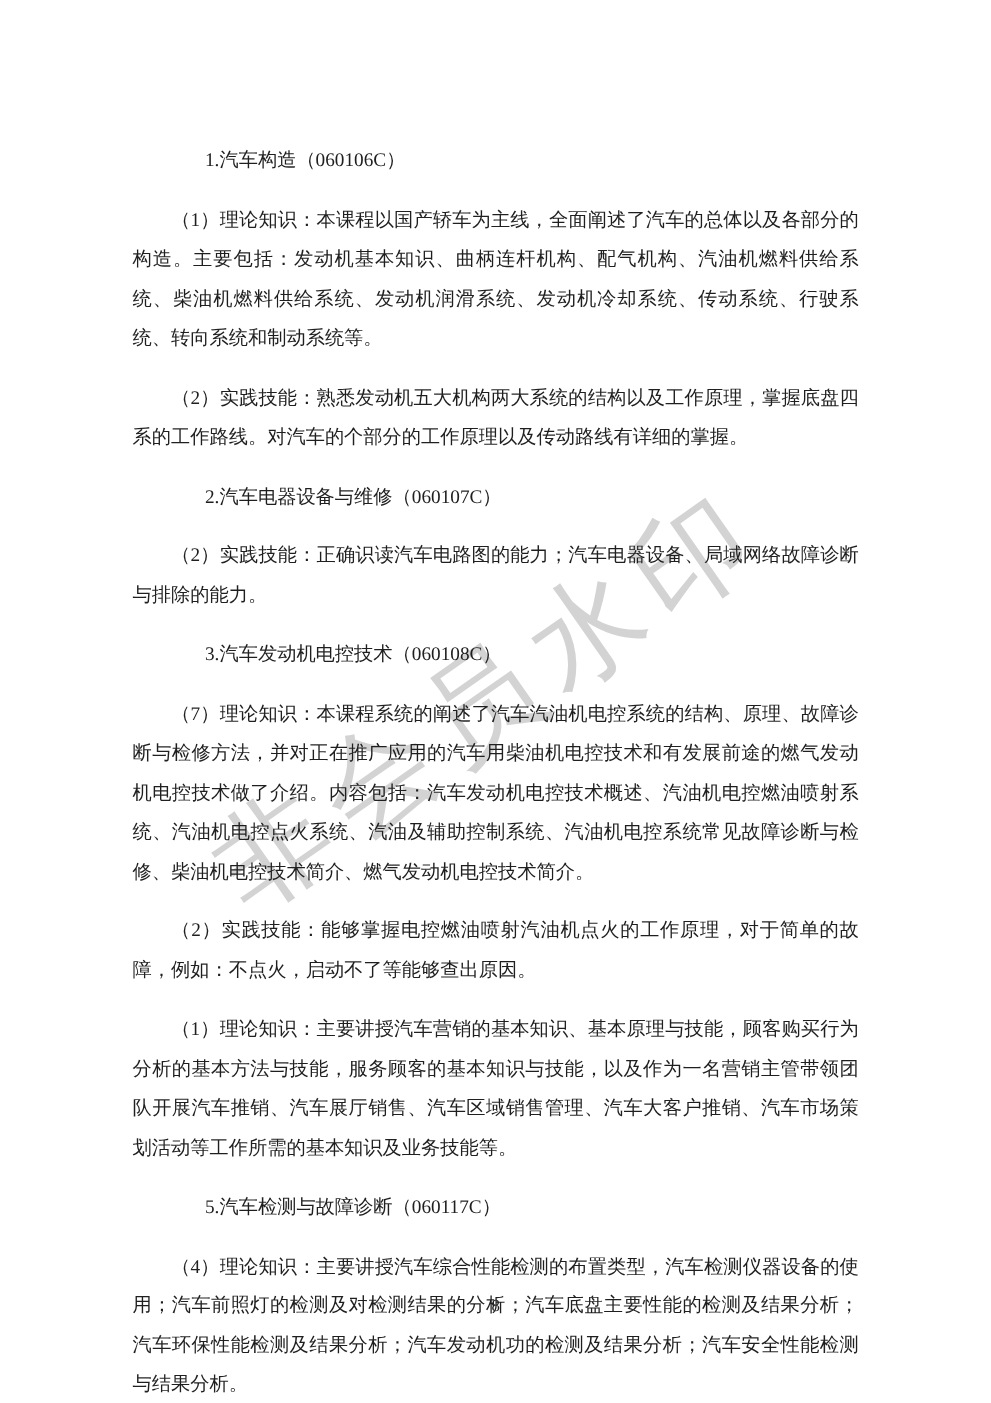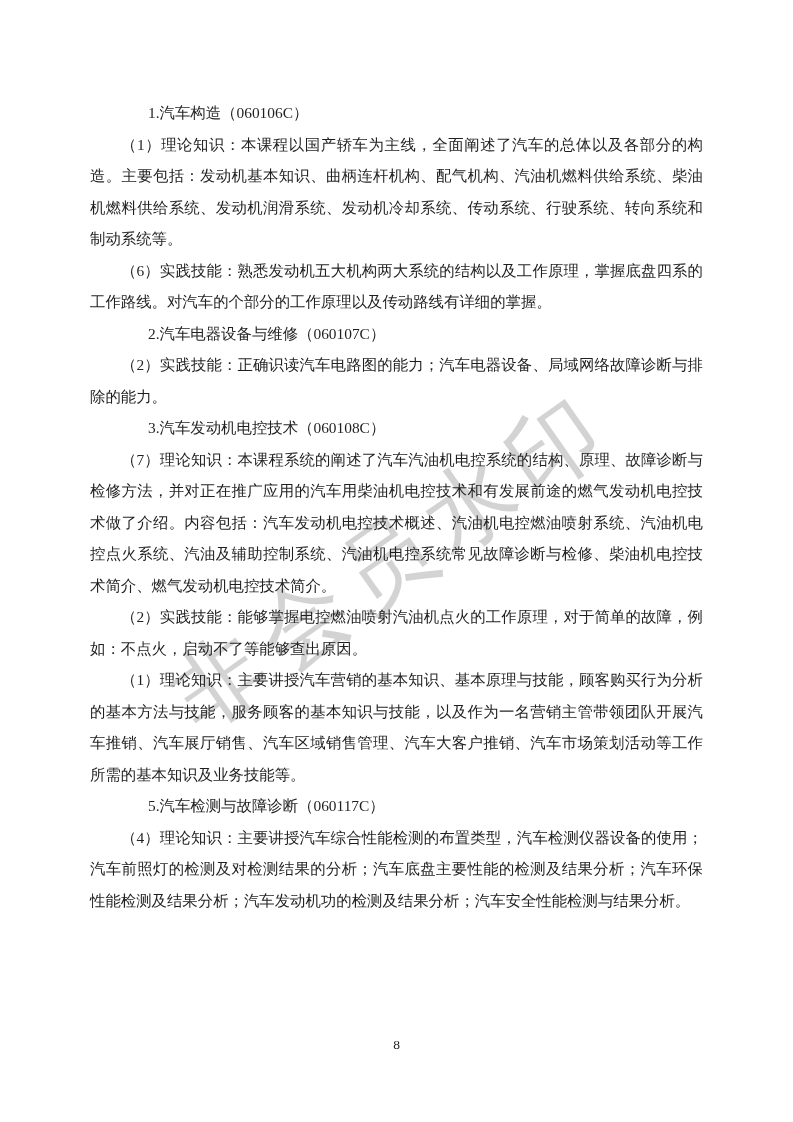--- a/index.html
+++ b/index.html
@@ -35,21 +35,21 @@
     position: absolute;
     left: 90px;
     top: 97px;
     width: 613px;
     z-index: 2;
     color: #1f1f1f;
     font-size: 15.4px;
     text-align: justify;
   }
   .content p {
-    margin: 0;
+    margin: 16px;
     padding: 0;
     line-height: 31.5px;
   }
   .section-heading {
     text-indent: 58px;
   }
   .paragraph {
     text-indent: 31px;
     font-family: Liberation Serif, serif;
   }
@@ -68,21 +68,21 @@
 <body>
 
 <div class="page">
 
   <div class="watermark">非会员水印</div>
 
   <div class="content">
 
     <p class="section-heading">1.汽车构造（060106C）</p>
     <p class="paragraph">（1）理论知识：本课程以国产轿车为主线，全面阐述了汽车的总体以及各部分的构造。主要包括：发动机基本知识、曲柄连杆机构、配气机构、汽油机燃料供给系统、柴油机燃料供给系统、发动机润滑系统、发动机冷却系统、传动系统、行驶系统、转向系统和制动系统等。</p>
-    <p class="paragraph">（6）实践技能：熟悉发动机五大机构两大系统的结构以及工作原理，掌握底盘四系的工作路线。对汽车的个部分的工作原理以及传动路线有详细的掌握。</p>
+    <p class="paragraph">（2）实践技能：熟悉发动机五大机构两大系统的结构以及工作原理，掌握底盘四系的工作路线。对汽车的个部分的工作原理以及传动路线有详细的掌握。</p>
 
     <p class="section-heading">2.汽车电器设备与维修（060107C）</p>
     <p class="paragraph">（2）实践技能：正确识读汽车电路图的能力；汽车电器设备、局域网络故障诊断与排除的能力。</p>
 
     <p class="section-heading">3.汽车发动机电控技术（060108C）</p>
     <p class="paragraph">（7）理论知识：本课程系统的阐述了汽车汽油机电控系统的结构、原理、故障诊断与检修方法，并对正在推广应用的汽车用柴油机电控技术和有发展前途的燃气发动机电控技术做了介绍。内容包括：汽车发动机电控技术概述、汽油机电控燃油喷射系统、汽油机电控点火系统、汽油及辅助控制系统、汽油机电控系统常见故障诊断与检修、柴油机电控技术简介、燃气发动机电控技术简介。</p>
     <p class="paragraph">（2）实践技能：能够掌握电控燃油喷射汽油机点火的工作原理，对于简单的故障，例如：不点火，启动不了等能够查出原因。</p>
 
     <p class="paragraph">（1）理论知识：主要讲授汽车营销的基本知识、基本原理与技能，顾客购买行为分析的基本方法与技能，服务顾客的基本知识与技能，以及作为一名营销主管带领团队开展汽车推销、汽车展厅销售、汽车区域销售管理、汽车大客户推销、汽车市场策划活动等工作所需的基本知识及业务技能等。</p>
 

